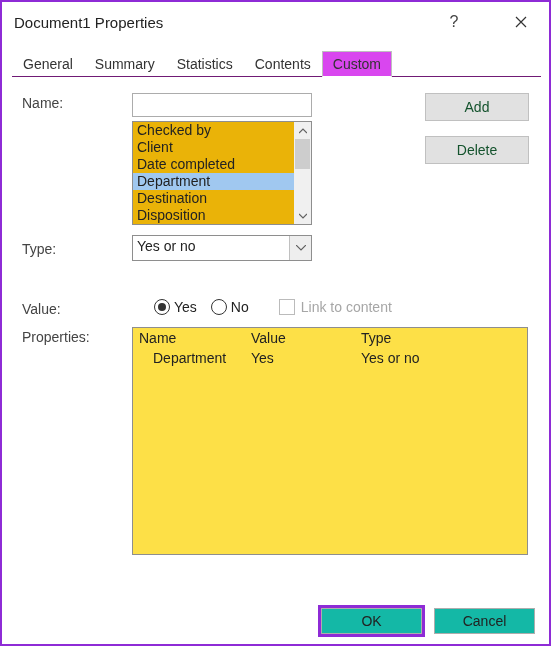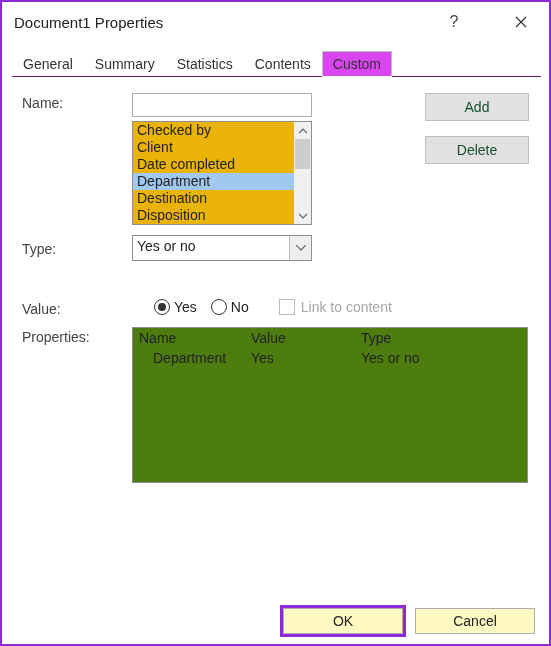--- a/index.html
+++ b/index.html
@@ -117,37 +117,37 @@
       display:flex; align-items:center; justify-content:center;
     }
     .radio-dot { width:8px; height:8px; background:#333; border-radius:50%; }
     .checkbox {
       width:16px; height:16px; border:1px solid #bbb; margin-right:6px;
       display:inline-block; vertical-align:middle;
     }
     .link-content { display:flex; align-items:center; color:#a6a6a6; margin-left: 30px; }
     .props-box {
       border: 1px solid #8e8e8e;
-      height: 156px;
+      height: 228px;
       width: 396px;
-      background:#4d7c0f;
+      background:#fde047;
     }
     .props-header, .props-row {
       display:flex; padding: 2px 6px;
     }
     .props-header { font-weight:400; }
     .col-name { width: 112px; }
     .col-value { width: 110px; }
     .col-type { flex:1; }
     .col-x { width:18px; }
     .footer {
       position:absolute; bottom:10px; right:14px;
       display:flex; gap:12px;
     }
-    .footer .btn { color:#222; background:#fef9c3; border:1px solid #adadad; width:120px; height:26px; }
+    .footer .btn { color:#222; background:#14b8a6; border:1px solid #adadad; width:101px; height:26px; }
     .ok-highlight { outline: 3px solid #8e2bd6; }
   </style>
 </head>
 <body>
 
 <div class="titlebar">
   <div class="titlebar-title">Document1 Properties</div>
   <div class="titlebar-btn">?</div>
   <div class="titlebar-btn">
     <svg width="12" height="12" viewBox="0 0 12 12">

